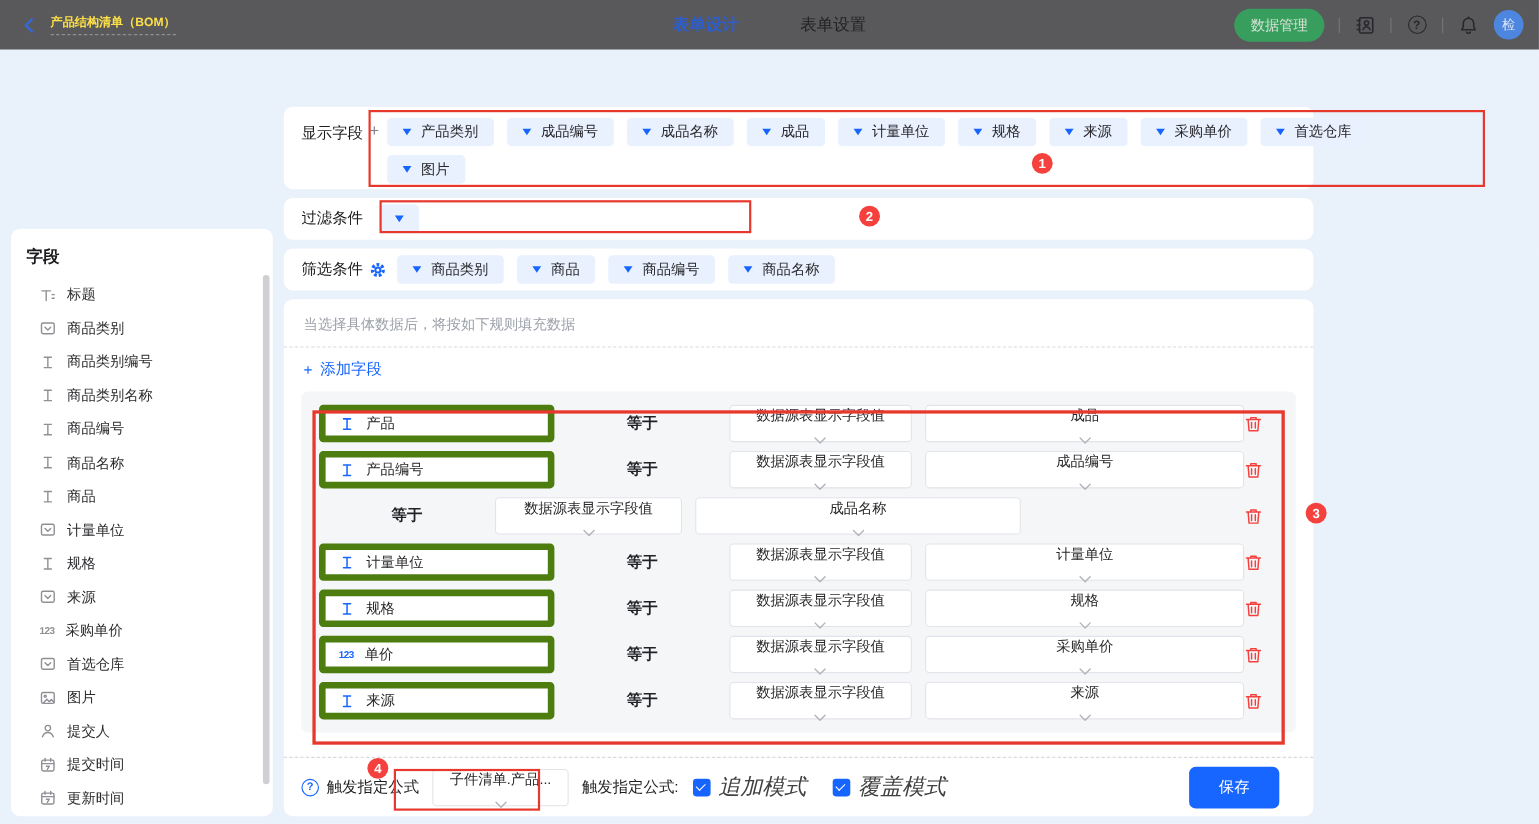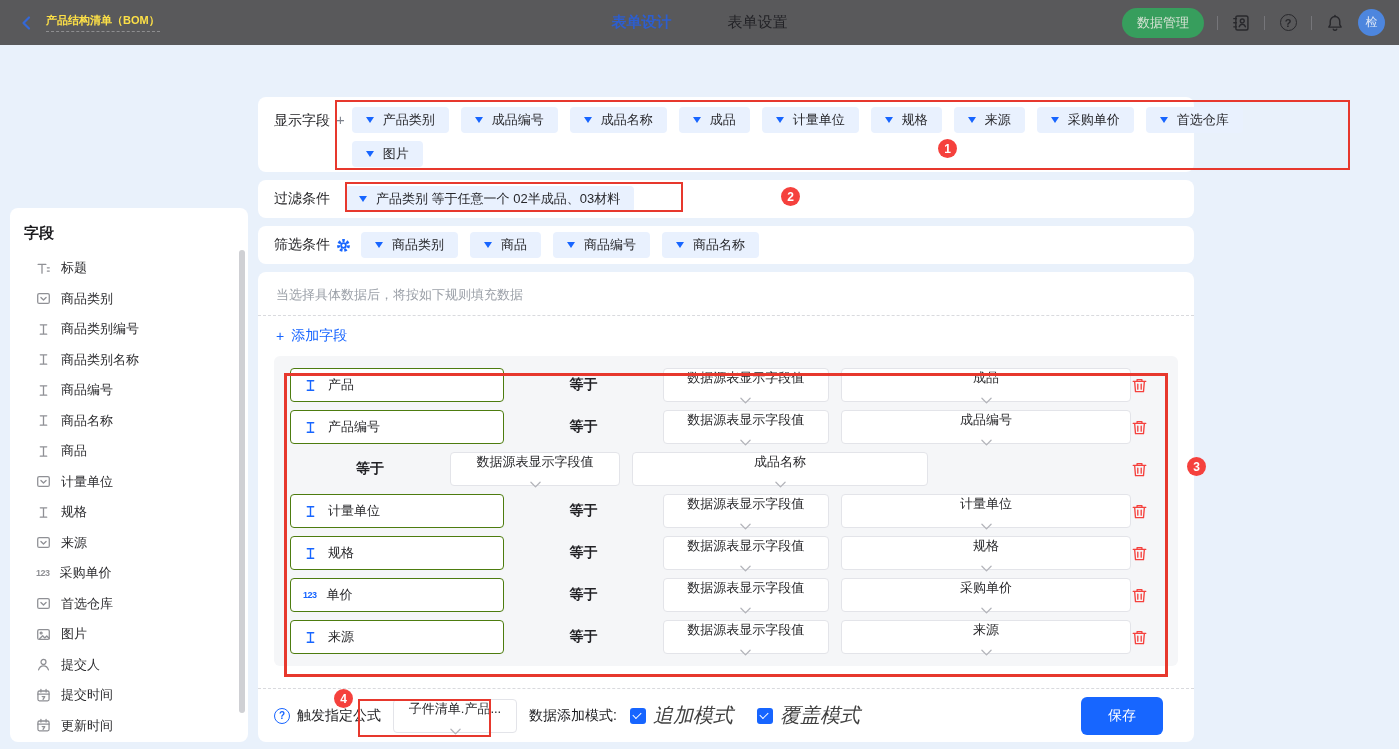--- a/index.html
+++ b/index.html
@@ -55,21 +55,21 @@
   .cardC .tagrow { margin-left:10px; }
   .gear { width:15px; height:15px; margin-left:6px; cursor:pointer; }
 
   .cardD { top:272px; height:470px; }
   .d-hint { padding:14px 18px 11px; font-size:13px; color:#9ba0a8; }
   .dash { border-top:1px dashed #d9dade; }
   .d-add { padding:11px 18px; display:flex; align-items:center; gap:7px; color:#1765ff; font-size:14px; cursor:pointer; width:130px; }
   .graybox { margin:0 16px; height:310px; background:#f5f6f8; border-radius:6px; padding:12px 16px; }
   .rrow { display:flex; align-items:center; height:34px; margin-bottom:8px; }
   .rrow:last-child { margin-bottom:0; }
-  .fieldbox { width:218px; height:34px; background:#fff; border:1px solid #4d7c0f; border-radius:4px; display:flex; align-items:center; gap:10px; padding:0 12px; font-size:13px; color:#28282b; cursor:pointer; }
+  .fieldbox { width:218px; height:34px; background:#fff; border:6px solid #4d7c0f; border-radius:4px; display:flex; align-items:center; gap:10px; padding:0 12px; font-size:13px; color:#28282b; cursor:pointer; }
   .fieldbox .icn, .fieldbox .num-icn { color:#1765ff; }
   .op { margin-left:66px; width:48px; font-size:14px; font-weight:700; color:#222226; }
   .dd { height:34px; background:#fff; border:1px solid #e3e4e9; border-radius:4px; display:flex; align-items:center; justify-content:space-between; padding:0 12px; font-size:13px; color:#28282b; cursor:pointer;flex-direction:column; }
   .dd1 { width:170px; margin-left:46px; }
   .dd2 { width:296px; margin-left:12px; }
   .trash { margin-left:auto; margin-right:14px; width:17px; height:17px; color:#f5413d; cursor:pointer; }
 
   .d-footer { position:absolute; left:0; right:0; bottom:0; height:54px; border-top:1px dashed #d9dade; display:flex; align-items:center; padding:0 16px; }
   .helpring.blue { border-color:#1765ff; color:#1765ff; width:16px; height:16px; font-size:10px; flex:none; }
   .d-footer .m-label { margin-left:7px; margin-right:12px; }
@@ -331,21 +331,20 @@
             <span>图片</span>
           </span>
       </div>
     </div>
   </div>
 
   <div class="mcard cardB">
     <span class="m-label">过滤条件</span>
     <span class="tag">
         <span class="tri"></span>
-        <span>产品类别 等于任意一个 02半成品、03材料</span>
       </span>
   </div>
 
   <div class="mcard cardC">
     <span class="m-label">筛选条件</span>
     <span class="gear">
       <svg width="15" height="15" viewBox="0 0 14 14">
           <circle cx="7" cy="7" r="4.6" fill="none" stroke="#1765ff" stroke-width="2.8" stroke-dasharray="2.3 1.7"></circle>
           <circle cx="7" cy="7" r="3" fill="#1765ff"></circle>
           <circle cx="7" cy="7" r="1.3" fill="#fff"></circle>
@@ -568,21 +567,21 @@
 
     <div class="d-footer">
       <span class="helpring blue">?</span>
       <span class="m-label">触发指定公式</span>
       <div class="dd dd3">
           <span>子件清单.产品...</span>
           <span class="ddcaret"><svg width="11" height="8" viewBox="0 0 12 8">
               <path d="M1 1l5 5 5-5" fill="none" stroke="currentColor" stroke-width="1.4" stroke-linecap="round" stroke-linejoin="round"></path>
             </svg></span>
         </div>
-      <span class="mode-label">数据添加模式:</span>
+      <span class="mode-label">触发指定公式:</span>
       <span class="chkgrp">
           <span class="chk"></span>
           <span class="chk-label">追加模式</span>
         </span>
       <span class="chkgrp">
           <span class="chk"></span>
           <span class="chk-label">覆盖模式</span>
         </span>
       <button class="save-btn">保存</button>
     </div>

